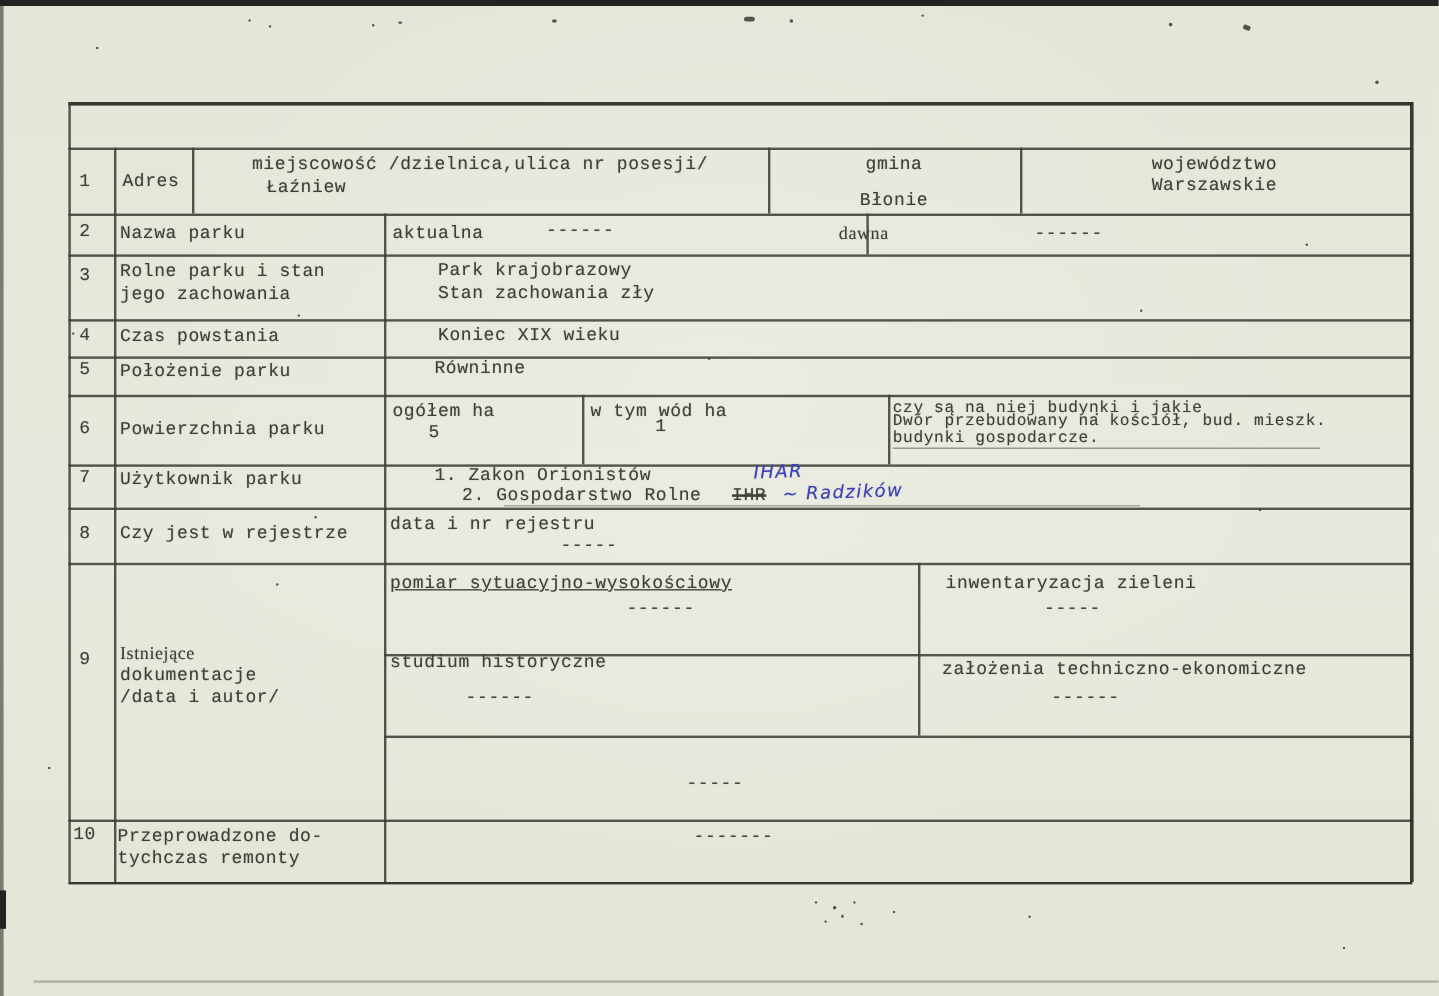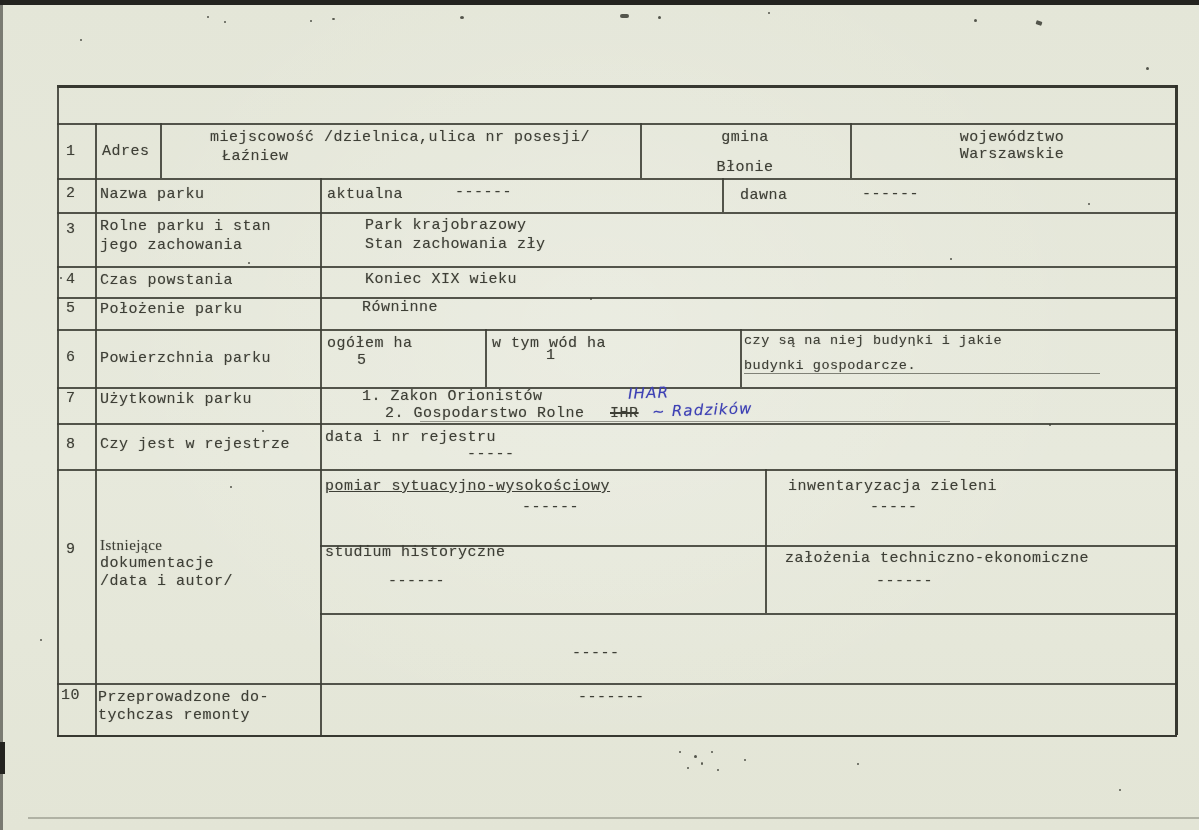--- a/index.html
+++ b/index.html
@@ -93,40 +93,41 @@
   <div class="t ctr" style="left:162px;top:129px;width:476px;">miejscowość /dzielnica,ulica nr posesji/</div>
   <div class="t" style="left:222px;top:148px;">Łaźniew</div>
   <div class="t ctr" style="left:642px;top:129px;width:206px;">gmina</div>
   <div class="t ctr" style="left:642px;top:146px;width:206px;margin-top:13px;">Błonie</div>
   <div class="t ctr" style="left:852px;top:146px;width:320px;">Warszawskie</div>
   <div class="t ctr" style="left:852px;top:129px;width:320px;">województwo</div>
 
   <div class="t" style="left:100px;top:186px;">Nazwa parku</div>
   <div class="t" style="left:327px;top:186px;">aktualna</div>
   <div class="t" style="left:455px;top:184px;">------</div>
-  <div class="t" style="left:740px;top:187px;">dawna</div>
+  <div class="t" style="left:699px;top:187px;font-family:Liberation Serif, serif;">dawna</div>
   <div class="t" style="left:862px;top:186px;">------</div>
 
   <div class="t" style="left:100px;top:218px;">Rolne parku i stan</div>
   <div class="t" style="left:100px;top:237px;">jego zachowania</div>
   <div class="t" style="left:365px;top:217px;">Park krajobrazowy</div>
   <div class="t" style="left:365px;top:236px;">Stan zachowania zły</div>
 
   <div class="t" style="left:100px;top:272px;">Czas powstania</div>
   <div class="t" style="left:365px;top:271px;">Koniec XIX wieku</div>
 
   <div class="t" style="left:100px;top:301px;">Położenie parku</div>
   <div class="t" style="left:362px;top:299px;">Równinne</div>
 
   <div class="t" style="left:100px;top:350px;">Powierzchnia parku</div>
   <div class="t" style="left:327px;top:335px;">ogółem ha</div>
   <div class="t" style="left:357px;top:352px;">5</div>
   <div class="t" style="left:492px;top:335px;">w tym wód ha</div>
   <div class="t" style="left:546px;top:347px;">1</div>
   <div class="t sm" style="left:744px;top:334px;">czy są na niej budynki i jakie</div>
+  <div class="t sm" style="left:744px;top:345px;">Dwór przebudowany na kościół, bud. mieszk.</div>
   <div class="t sm" style="left:744px;top:359px;">budynki gospodarcze.</div>
   <div class="line" style="left:744px;top:373px;width:356px;height:1px;opacity:.7;"></div>
 
   <div class="t" style="left:100px;top:391px;">Użytkownik parku</div>
   <div class="t" style="left:362px;top:388px;">1. Zakon Orionistów</div>
   <div class="hand" style="position:absolute;left:628px;top:384px;transform:rotate(-2deg);">IHAR</div>
   <div class="t" style="left:385px;top:405px;">2. Gospodarstwo Rolne</div>
   <div class="t strike" style="left:610px;top:405px;">IHR</div>
   <div class="hand" style="position:absolute;left:652px;top:401px;transform:rotate(-2deg);">~ Radzików</div>
   <div class="line faint" style="left:420px;top:421px;width:530px;height:1px;"></div>

